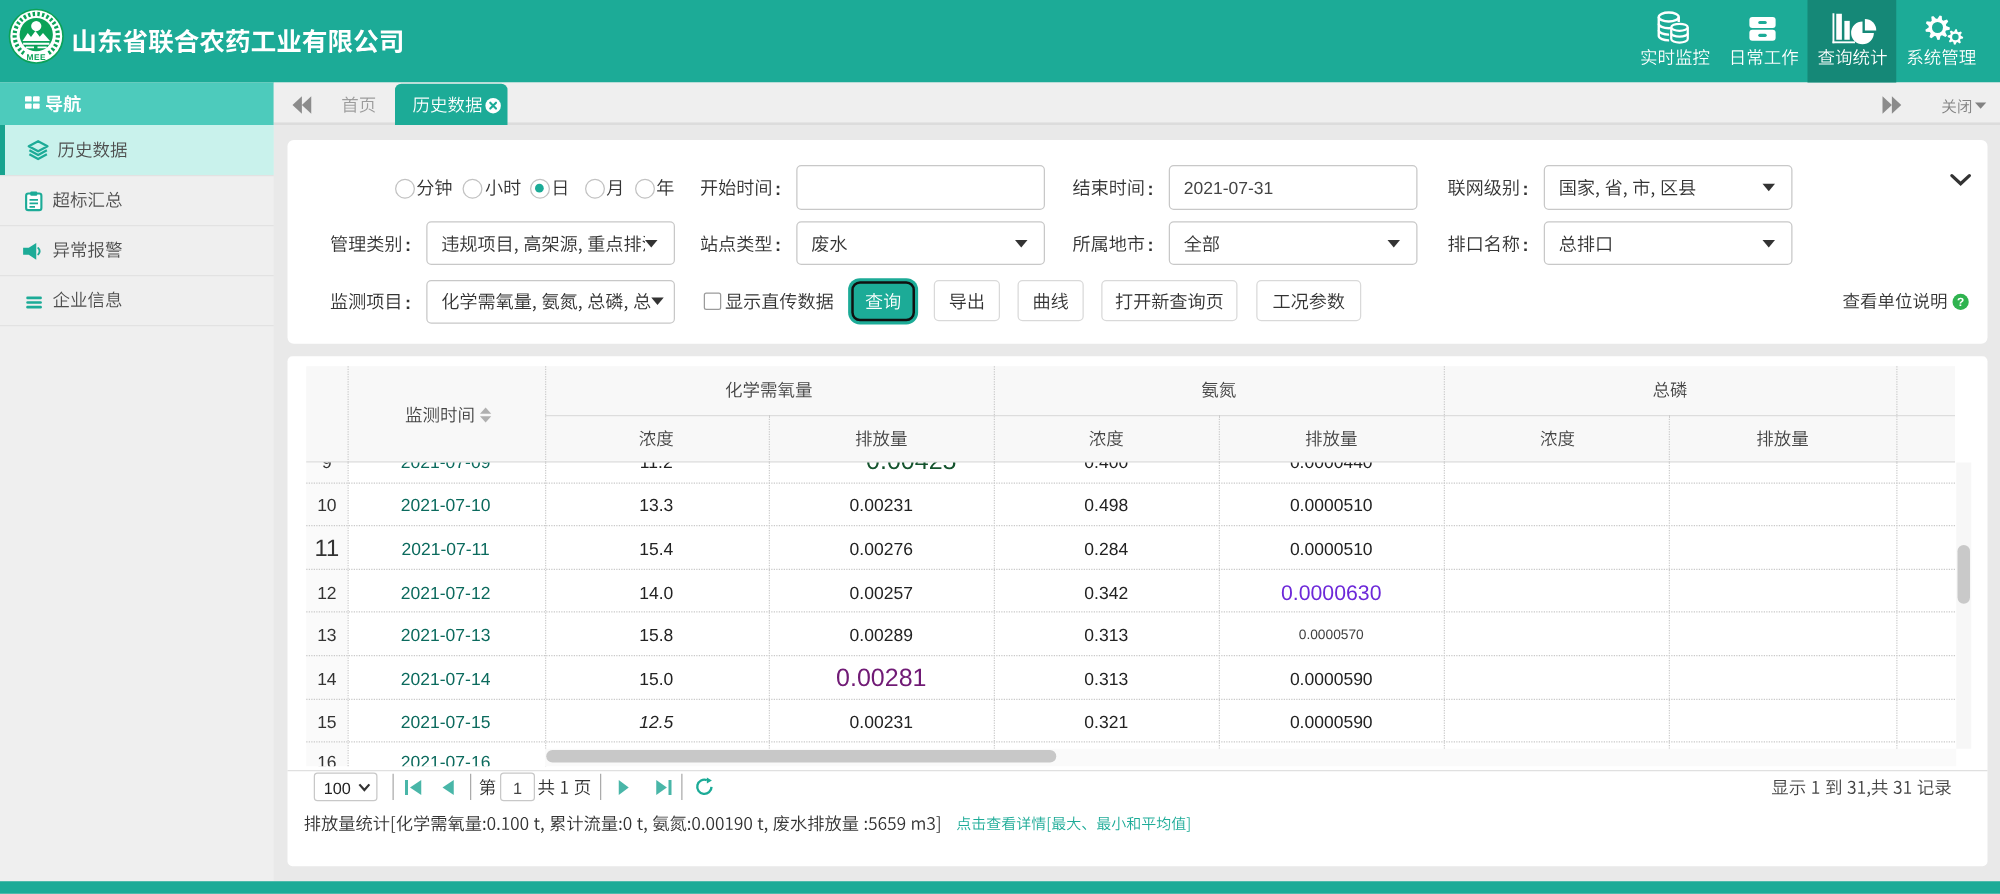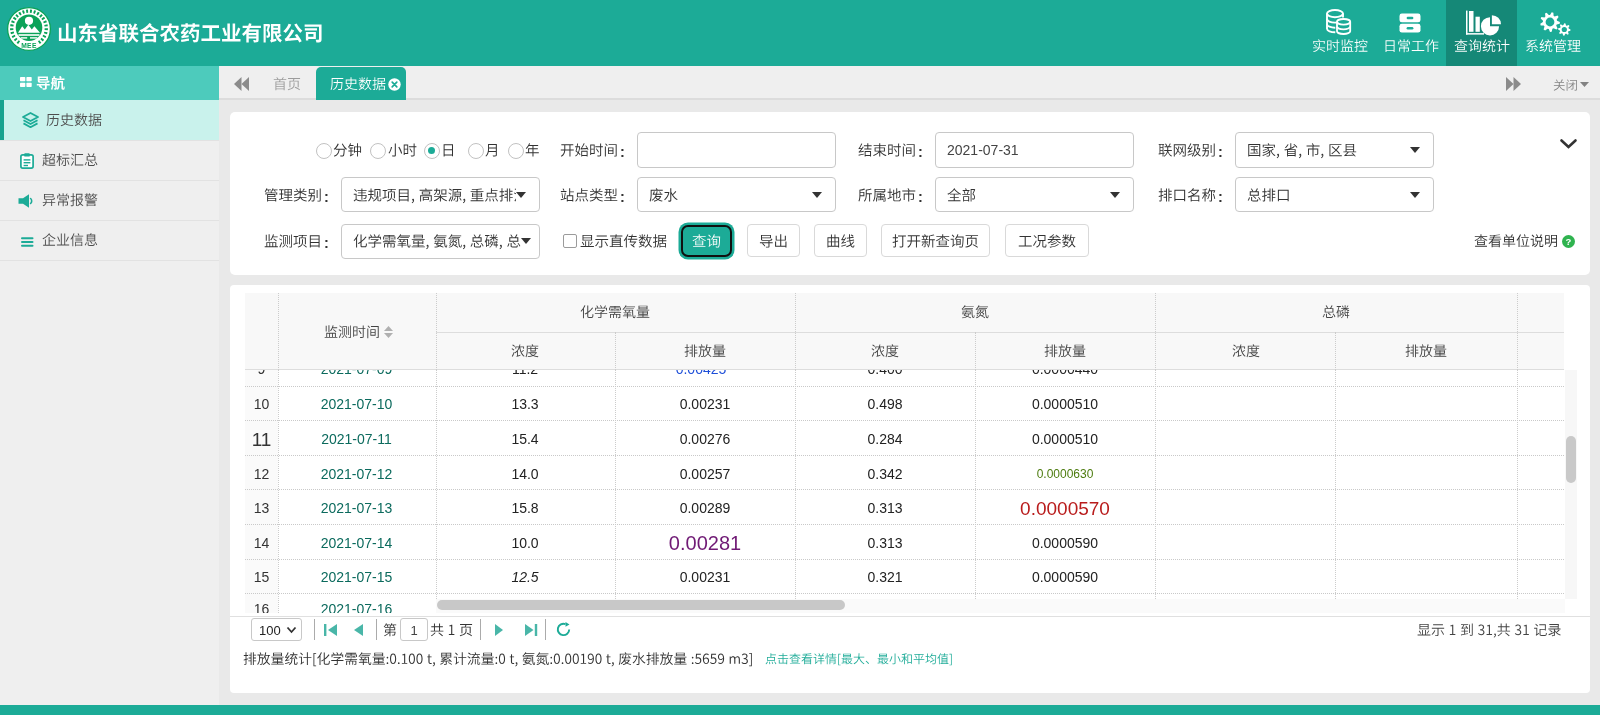--- a/index.html
+++ b/index.html
@@ -499,44 +499,44 @@
 <div style="position:absolute;left:356.5px;top:431.9px;font-size:14.0px;color:#0b6a5d;font-weight:normal;letter-spacing:0;white-space:nowrap;line-height:15.4px;transform:translateX(-50%);">2021-07-11</div>
 <div style="position:absolute;left:525.0px;top:431.9px;font-size:14.0px;color:#222;font-weight:normal;letter-spacing:0;white-space:nowrap;line-height:15.4px;transform:translateX(-50%);">15.4</div>
 <div style="position:absolute;left:705.0px;top:431.9px;font-size:14.0px;color:#222;font-weight:normal;letter-spacing:0;white-space:nowrap;line-height:15.4px;transform:translateX(-50%);">0.00276</div>
 <div style="position:absolute;left:885.0px;top:431.9px;font-size:14.0px;color:#222;font-weight:normal;letter-spacing:0;white-space:nowrap;line-height:15.4px;transform:translateX(-50%);">0.284</div>
 <div style="position:absolute;left:1065.0px;top:431.9px;font-size:14.0px;color:#222;font-weight:normal;letter-spacing:0;white-space:nowrap;line-height:15.4px;transform:translateX(-50%);">0.0000510</div>
 <div style="position:absolute;left:261.5px;top:466.5px;font-size:14.0px;color:#333;font-weight:normal;letter-spacing:0;white-space:nowrap;line-height:15.4px;transform:translateX(-50%);">12</div>
 <div style="position:absolute;left:356.5px;top:466.5px;font-size:14.0px;color:#0b6a5d;font-weight:normal;letter-spacing:0;white-space:nowrap;line-height:15.4px;transform:translateX(-50%);">2021-07-12</div>
 <div style="position:absolute;left:525.0px;top:466.5px;font-size:14.0px;color:#222;font-weight:normal;letter-spacing:0;white-space:nowrap;line-height:15.4px;transform:translateX(-50%);">14.0</div>
 <div style="position:absolute;left:705.0px;top:466.5px;font-size:14.0px;color:#222;font-weight:normal;letter-spacing:0;white-space:nowrap;line-height:15.4px;transform:translateX(-50%);">0.00257</div>
 <div style="position:absolute;left:885.0px;top:466.5px;font-size:14.0px;color:#222;font-weight:normal;letter-spacing:0;white-space:nowrap;line-height:15.4px;transform:translateX(-50%);">0.342</div>
-<div style="position:absolute;left:1065.0px;top:466.5px;font-size:12px;color:#4d7c0f;font-weight:normal;letter-spacing:0;white-space:nowrap;line-height:15.4px;transform:translateX(-50%);">0.0000630</div>
+<div style="position:absolute;left:1065.0px;top:466.5px;font-size:17px;color:#6d28d9;font-weight:normal;letter-spacing:0;white-space:nowrap;line-height:15.4px;transform:translateX(-50%);">0.0000630</div>
 <div style="position:absolute;left:261.5px;top:501.1px;font-size:14.0px;color:#333;font-weight:normal;letter-spacing:0;white-space:nowrap;line-height:15.4px;transform:translateX(-50%);">13</div>
 <div style="position:absolute;left:356.5px;top:501.1px;font-size:14.0px;color:#0b6a5d;font-weight:normal;letter-spacing:0;white-space:nowrap;line-height:15.4px;transform:translateX(-50%);">2021-07-13</div>
 <div style="position:absolute;left:525.0px;top:501.1px;font-size:14.0px;color:#222;font-weight:normal;letter-spacing:0;white-space:nowrap;line-height:15.4px;transform:translateX(-50%);">15.8</div>
 <div style="position:absolute;left:705.0px;top:501.1px;font-size:14.0px;color:#222;font-weight:normal;letter-spacing:0;white-space:nowrap;line-height:15.4px;transform:translateX(-50%);">0.00289</div>
 <div style="position:absolute;left:885.0px;top:501.1px;font-size:14.0px;color:#222;font-weight:normal;letter-spacing:0;white-space:nowrap;line-height:15.4px;transform:translateX(-50%);">0.313</div>
-<div style="position:absolute;left:1065.0px;top:501.1px;font-size:19px;color:#b91c1c;font-weight:normal;letter-spacing:0;white-space:nowrap;line-height:15.4px;transform:translateX(-50%);">0.0000570</div>
+<div style="position:absolute;left:1065.0px;top:501.1px;font-size:11px;color:#404040;font-weight:normal;letter-spacing:0;white-space:nowrap;line-height:15.4px;transform:translateX(-50%);">0.0000570</div>
 <div style="position:absolute;left:261.5px;top:535.7px;font-size:14.0px;color:#333;font-weight:normal;letter-spacing:0;white-space:nowrap;line-height:15.4px;transform:translateX(-50%);">14</div>
 <div style="position:absolute;left:356.5px;top:535.7px;font-size:14.0px;color:#0b6a5d;font-weight:normal;letter-spacing:0;white-space:nowrap;line-height:15.4px;transform:translateX(-50%);">2021-07-14</div>
-<div style="position:absolute;left:525.0px;top:535.7px;font-size:14.0px;color:#222;font-weight:normal;letter-spacing:0;white-space:nowrap;line-height:15.4px;transform:translateX(-50%);">10.0</div>
+<div style="position:absolute;left:525.0px;top:535.7px;font-size:14.0px;color:#222;font-weight:normal;letter-spacing:0;white-space:nowrap;line-height:15.4px;transform:translateX(-50%);">15.0</div>
 <div style="position:absolute;left:705.0px;top:535.7px;font-size:20px;color:#701a75;font-weight:normal;letter-spacing:0;white-space:nowrap;line-height:15.4px;transform:translateX(-50%);">0.00281</div>
 <div style="position:absolute;left:885.0px;top:535.7px;font-size:14.0px;color:#222;font-weight:normal;letter-spacing:0;white-space:nowrap;line-height:15.4px;transform:translateX(-50%);">0.313</div>
 <div style="position:absolute;left:1065.0px;top:535.7px;font-size:14.0px;color:#222;font-weight:normal;letter-spacing:0;white-space:nowrap;line-height:15.4px;transform:translateX(-50%);">0.0000590</div>
 <div style="position:absolute;left:261.5px;top:570.3px;font-size:14.0px;color:#333;font-weight:normal;letter-spacing:0;white-space:nowrap;line-height:15.4px;transform:translateX(-50%);">15</div>
 <div style="position:absolute;left:356.5px;top:570.3px;font-size:14.0px;color:#0b6a5d;font-weight:normal;letter-spacing:0;white-space:nowrap;line-height:15.4px;transform:translateX(-50%);">2021-07-15</div>
 <div style="position:absolute;left:525.0px;top:570.3px;font-size:14.0px;color:#222;font-weight:normal;letter-spacing:0;white-space:nowrap;line-height:15.4px;transform:translateX(-50%);font-style:italic;">12.5</div>
 <div style="position:absolute;left:705.0px;top:570.3px;font-size:14.0px;color:#222;font-weight:normal;letter-spacing:0;white-space:nowrap;line-height:15.4px;transform:translateX(-50%);">0.00231</div>
 <div style="position:absolute;left:885.0px;top:570.3px;font-size:14.0px;color:#222;font-weight:normal;letter-spacing:0;white-space:nowrap;line-height:15.4px;transform:translateX(-50%);">0.321</div>
 <div style="position:absolute;left:1065.0px;top:570.3px;font-size:14.0px;color:#222;font-weight:normal;letter-spacing:0;white-space:nowrap;line-height:15.4px;transform:translateX(-50%);">0.0000590</div>
 <div style="position:absolute;left:245px;top:370.3px;width:1319px;height:15px;overflow:hidden;">
     <div style="position:absolute;left:16.5px;top:-7.9px;font-size:14.0px;color:#333;white-space:nowrap;line-height:15.4px;transform:translateX(-50%);">9</div>
     <div style="position:absolute;left:111.5px;top:-7.9px;font-size:14.0px;color:#0b6a5d;white-space:nowrap;line-height:15.4px;transform:translateX(-50%);">2021-07-09</div>
     <div style="position:absolute;left:280.0px;top:-7.9px;font-size:14.0px;color:#222;white-space:nowrap;line-height:15.4px;transform:translateX(-50%);">11.2</div>
-    <div style="position:absolute;left:456px;top:-7.9px;font-size:14.0px;color:#1d4ed8;white-space:nowrap;line-height:15.4px;transform:translateX(-50%);">0.00425</div>
+    <div style="position:absolute;left:484px;top:-7.9px;font-size:20px;color:#14532d;white-space:nowrap;line-height:15.4px;transform:translateX(-50%);">0.00425</div>
     <div style="position:absolute;left:640.0px;top:-7.9px;font-size:14.0px;color:#222;white-space:nowrap;line-height:15.4px;transform:translateX(-50%);">0.400</div>
     <div style="position:absolute;left:820.0px;top:-7.9px;font-size:14.0px;color:#222;white-space:nowrap;line-height:15.4px;transform:translateX(-50%);">0.0000440</div>
   </div>
 <div style="position:absolute;left:245px;top:593.6px;width:190px;height:19.4px;overflow:hidden;">
     <div style="position:absolute;left:16.5px;top:8.3px;font-size:14.0px;color:#333;white-space:nowrap;line-height:15.4px;transform:translateX(-50%);">16</div>
     <div style="position:absolute;left:111.5px;top:8.3px;font-size:14.0px;color:#0b6a5d;white-space:nowrap;line-height:15.4px;transform:translateX(-50%);">2021-07-16</div>
   </div>
 <div style="position:absolute;left:1565.0px;top:370.3px;width:12.0px;height:228.7px;background:#f7f7f7;"></div>
 <div style="position:absolute;left:1566.0px;top:436.0px;width:10.0px;height:47.0px;background:#c9c9c9;border-radius:5px;"></div>
 <div style="position:absolute;left:435.5px;top:599.0px;width:1129.5px;height:14.0px;background:#fafafa;"></div>

